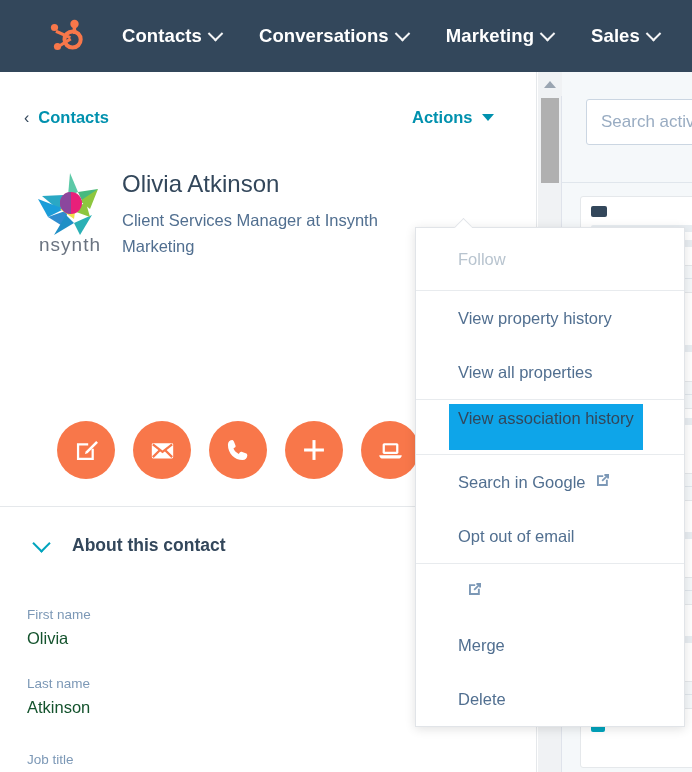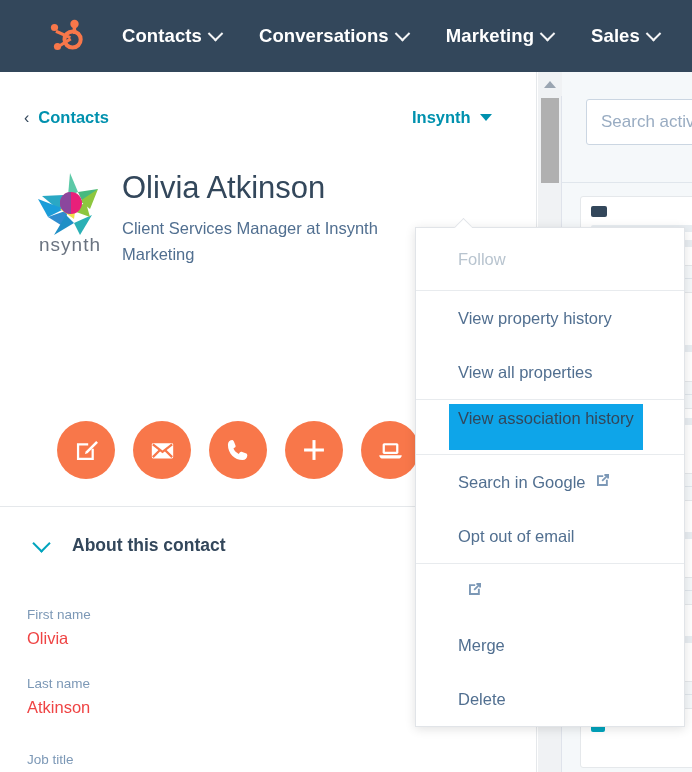--- a/index.html
+++ b/index.html
@@ -132,21 +132,21 @@
     align-items: flex-start;
   }
   .avatar {
     width: 92px; height: 96px;
     flex: 0 0 auto;
     position: relative;
     margin-right: 6px;
   }
   .identity-text { padding-top: 6px; }
   .contact-name {
-    font-size: 31px;
+    font-size: 24px;
     color: #33475b;
     font-weight: 400;
     line-height: 1.1;
     white-space: nowrap;
   }
   .contact-sub {
     margin-top: 11px;
     font-size: 16.5px;
     color: #516f90;
     line-height: 1.55;
@@ -204,21 +204,21 @@
 
   .field { position: absolute; left: 27px; }
   .field-label {
     font-size: 13.5px;
     color: #7c98b6;
     margin-bottom: 6px;
     line-height: 1.2;
   }
   .field-value {
     font-size: 16.5px;
-    color: #ef4444;
+    color: #14532d;
     line-height: 1.2;
   }
 
   
   .scrollbar {
     position: absolute;
     top: 0; left: 538px;
     width: 24px; height: 700px;
     background: #f0f2f4;
     border-right: 1px solid #dfe3eb;
@@ -460,21 +460,21 @@
     </div>
 
     <div class="left-col">
 
       <div class="crumb-row">
         <span class="crumb-arrow">‹</span>
         <span class="crumb-text">Contacts</span>
       </div>
 
       <div class="actions-btn">
-        <span class="actions-label">Insynth</span>
+        <span class="actions-label">Actions</span>
         <i class="actions-caret"></i>
       </div>
 
       <div class="identity">
         <div class="avatar">
           <svg width="92" height="96" viewBox="0 0 92 96">
             <g>
               <path d="M46 8 L54 27 L44 31 Z" fill="#5cc9a7"></path>
               <path d="M54 27 L74 24 L60 40 Z" fill="#46b97f"></path>
               <path d="M74 24 L66 44 L56 36 Z" fill="#8dc63f"></path>

